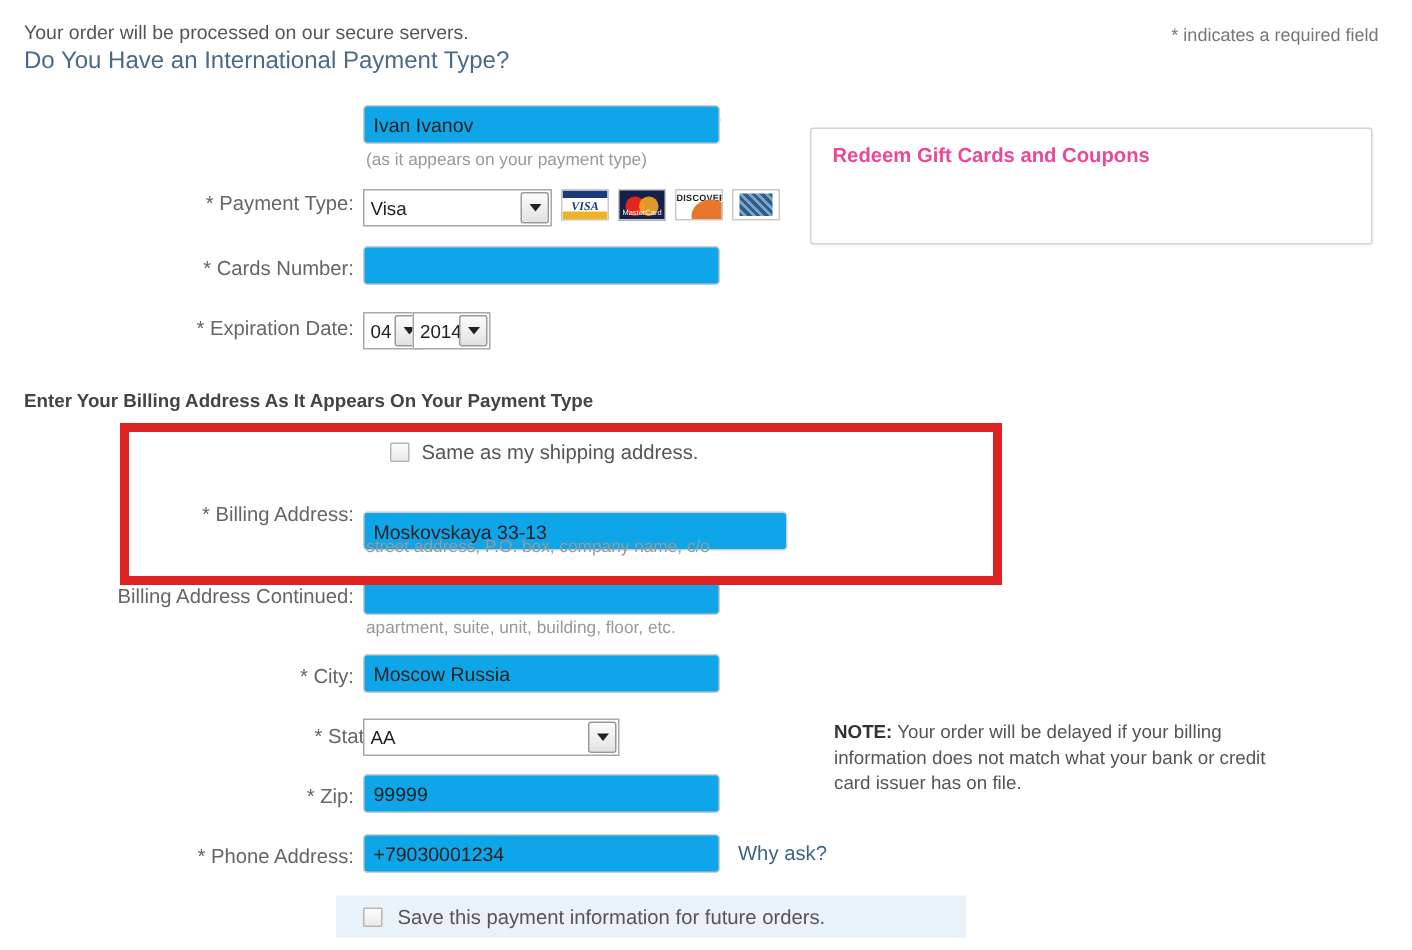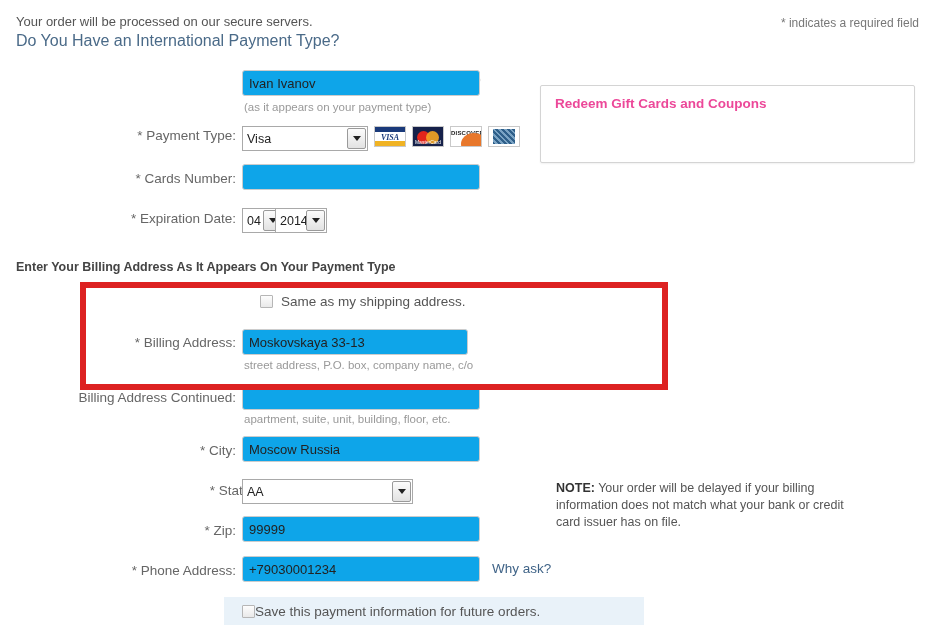--- a/index.html
+++ b/index.html
@@ -217,20 +217,21 @@
 
   
   .savebar {
     position: absolute;
     left: 224px; top: 597px;
     width: 420px; height: 28px;
     background: #e9f2f9;
     display: flex;
     align-items: center;
     padding-left: 18px;
+    gap: 10px;
   }
   .savebar .stxt { font-size: 13.5px; color: #555555; }
 </style>
 </head>
 <body>
 
 <div class="topbar">
   <div class="line1">Your order will be processed on our secure servers.</div>
   <div class="line2">Do You Have an International Payment Type?</div>
 </div>
@@ -302,21 +303,21 @@
 <div class="redbox"></div>
 
 <div style="position:absolute; left:260px; top:294px; display:flex; align-items:center; gap:8px;">
   <span class="cb"></span>
   <span style="font-size:13.5px; color:#555;">Same as my shipping address.</span>
 </div>
 
 <div class="row" style="left:0; top:335px; width:481px; justify-content:flex-end;">
   <span class="lbl" style="margin-right:245px;">* Billing Address:</span>
 </div>
-<input class="txt" style="position: absolute; left: 242px; top: 329px; width: 226px;" value="Moskovskaya 33-13">
+<input class="txt" style="position: absolute; left: 242px; top: 341px; width: 283px;" value="Moskovskaya 33-13">
 <div class="hint" style="left:244px; top:359px;">street address, P.O. box, company name, c/o</div>
 
 <div class="row" style="left:0; top:390px; width:481px; justify-content:flex-end;">
   <span class="lbl" style="margin-right:245px;">Billing Address Continued:</span>
 </div>
 <input class="txt" style="position: absolute; left: 242px; top: 384px; width: 238px;" value="">
 <div class="hint" style="left:244px; top:413px;">apartment, suite, unit, building, floor, etc.</div>
 
 <div class="row" style="left:0; top:443px; width:481px; justify-content:flex-end;">
   <span class="lbl" style="margin-right:245px;">* City:</span>

